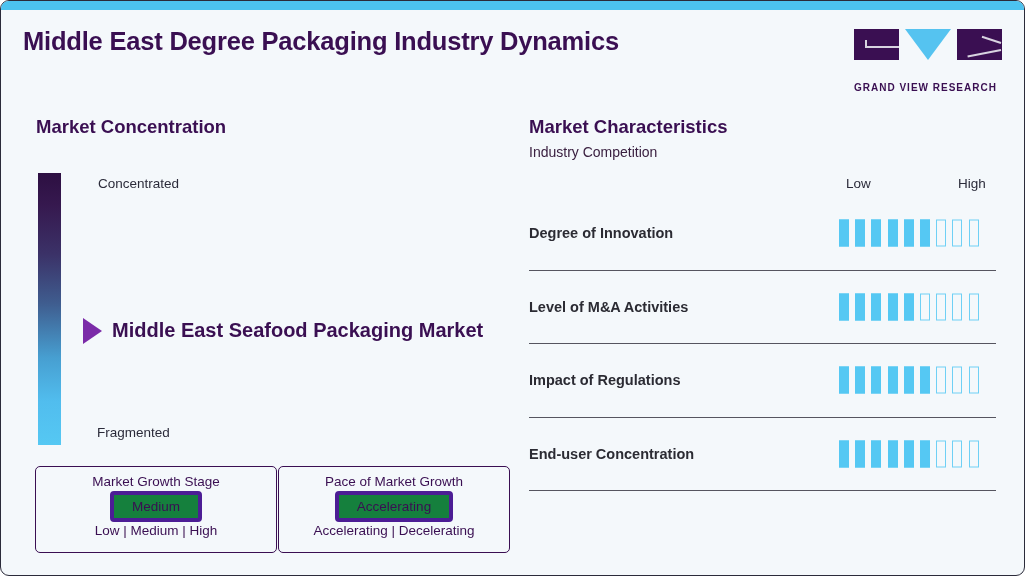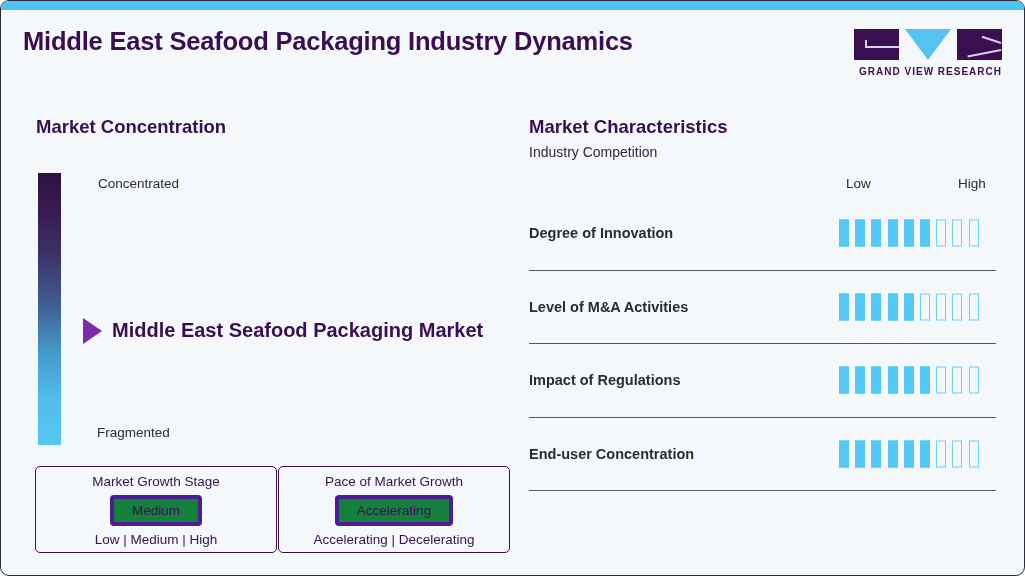--- a/index.html
+++ b/index.html
@@ -92,22 +92,22 @@
     transform: rotate(18deg);
     transform-origin: right center;
   }
   .logo-tri {
     width: 0; height: 0;
     border-left: 23px solid transparent;
     border-right: 23px solid transparent;
     border-top: 31px solid #55c3f0;
   }
   .logo-text {
-    margin-top: 6px;
-    text-align: right;
+    margin-top: 22px;
+    text-align: left;
     font-size: 10px;
     font-weight: bold;
     color: #3a0f52;
     letter-spacing: 1.0px;
   }
 
   
   .section-title {
     position: absolute;
     font-size: 18.5px;
@@ -171,21 +171,21 @@
     position: absolute;
     box-sizing: border-box;
     top: 465px;
     height: 87px;
     border: 1px solid #3a0f52;
     border-radius: 5px;
     display: flex;
     flex-direction: column;
     align-items: center;
     justify-content: space-between;
-    padding: 7px 10px 5px 10px;
+    padding: 7px 10px 14px 10px;
   }
   #box-growth-stage { left: 34px; width: 242px; }
   #box-growth-pace { left: 277px; width: 232px; }
 
   .stage-heading {
     font-size: 13.5px;
     color: #3a0f52;
     white-space: nowrap;
   }
   .stage-value {
@@ -251,21 +251,21 @@
   .tick.off { background: transparent; }
 </style>
 </head>
 <body>
 
 <div class="card">
 
   <div class="top-accent"></div>
 
   <div class="header">
-    <div class="page-title">Middle East Seafood Packaging Industry Dynamics</div>
+    <div class="page-title">Middle East Degree Packaging Industry Dynamics</div>
 
     <div class="logo">
       <div class="logo-marks">
         <div class="logo-box lb1">
           <span class="bar-h"></span>
             <span class="bar-v"></span>
         </div>
         <div class="logo-tri"></div>
         <div class="logo-box lb3">
           <span class="diag"></span>

